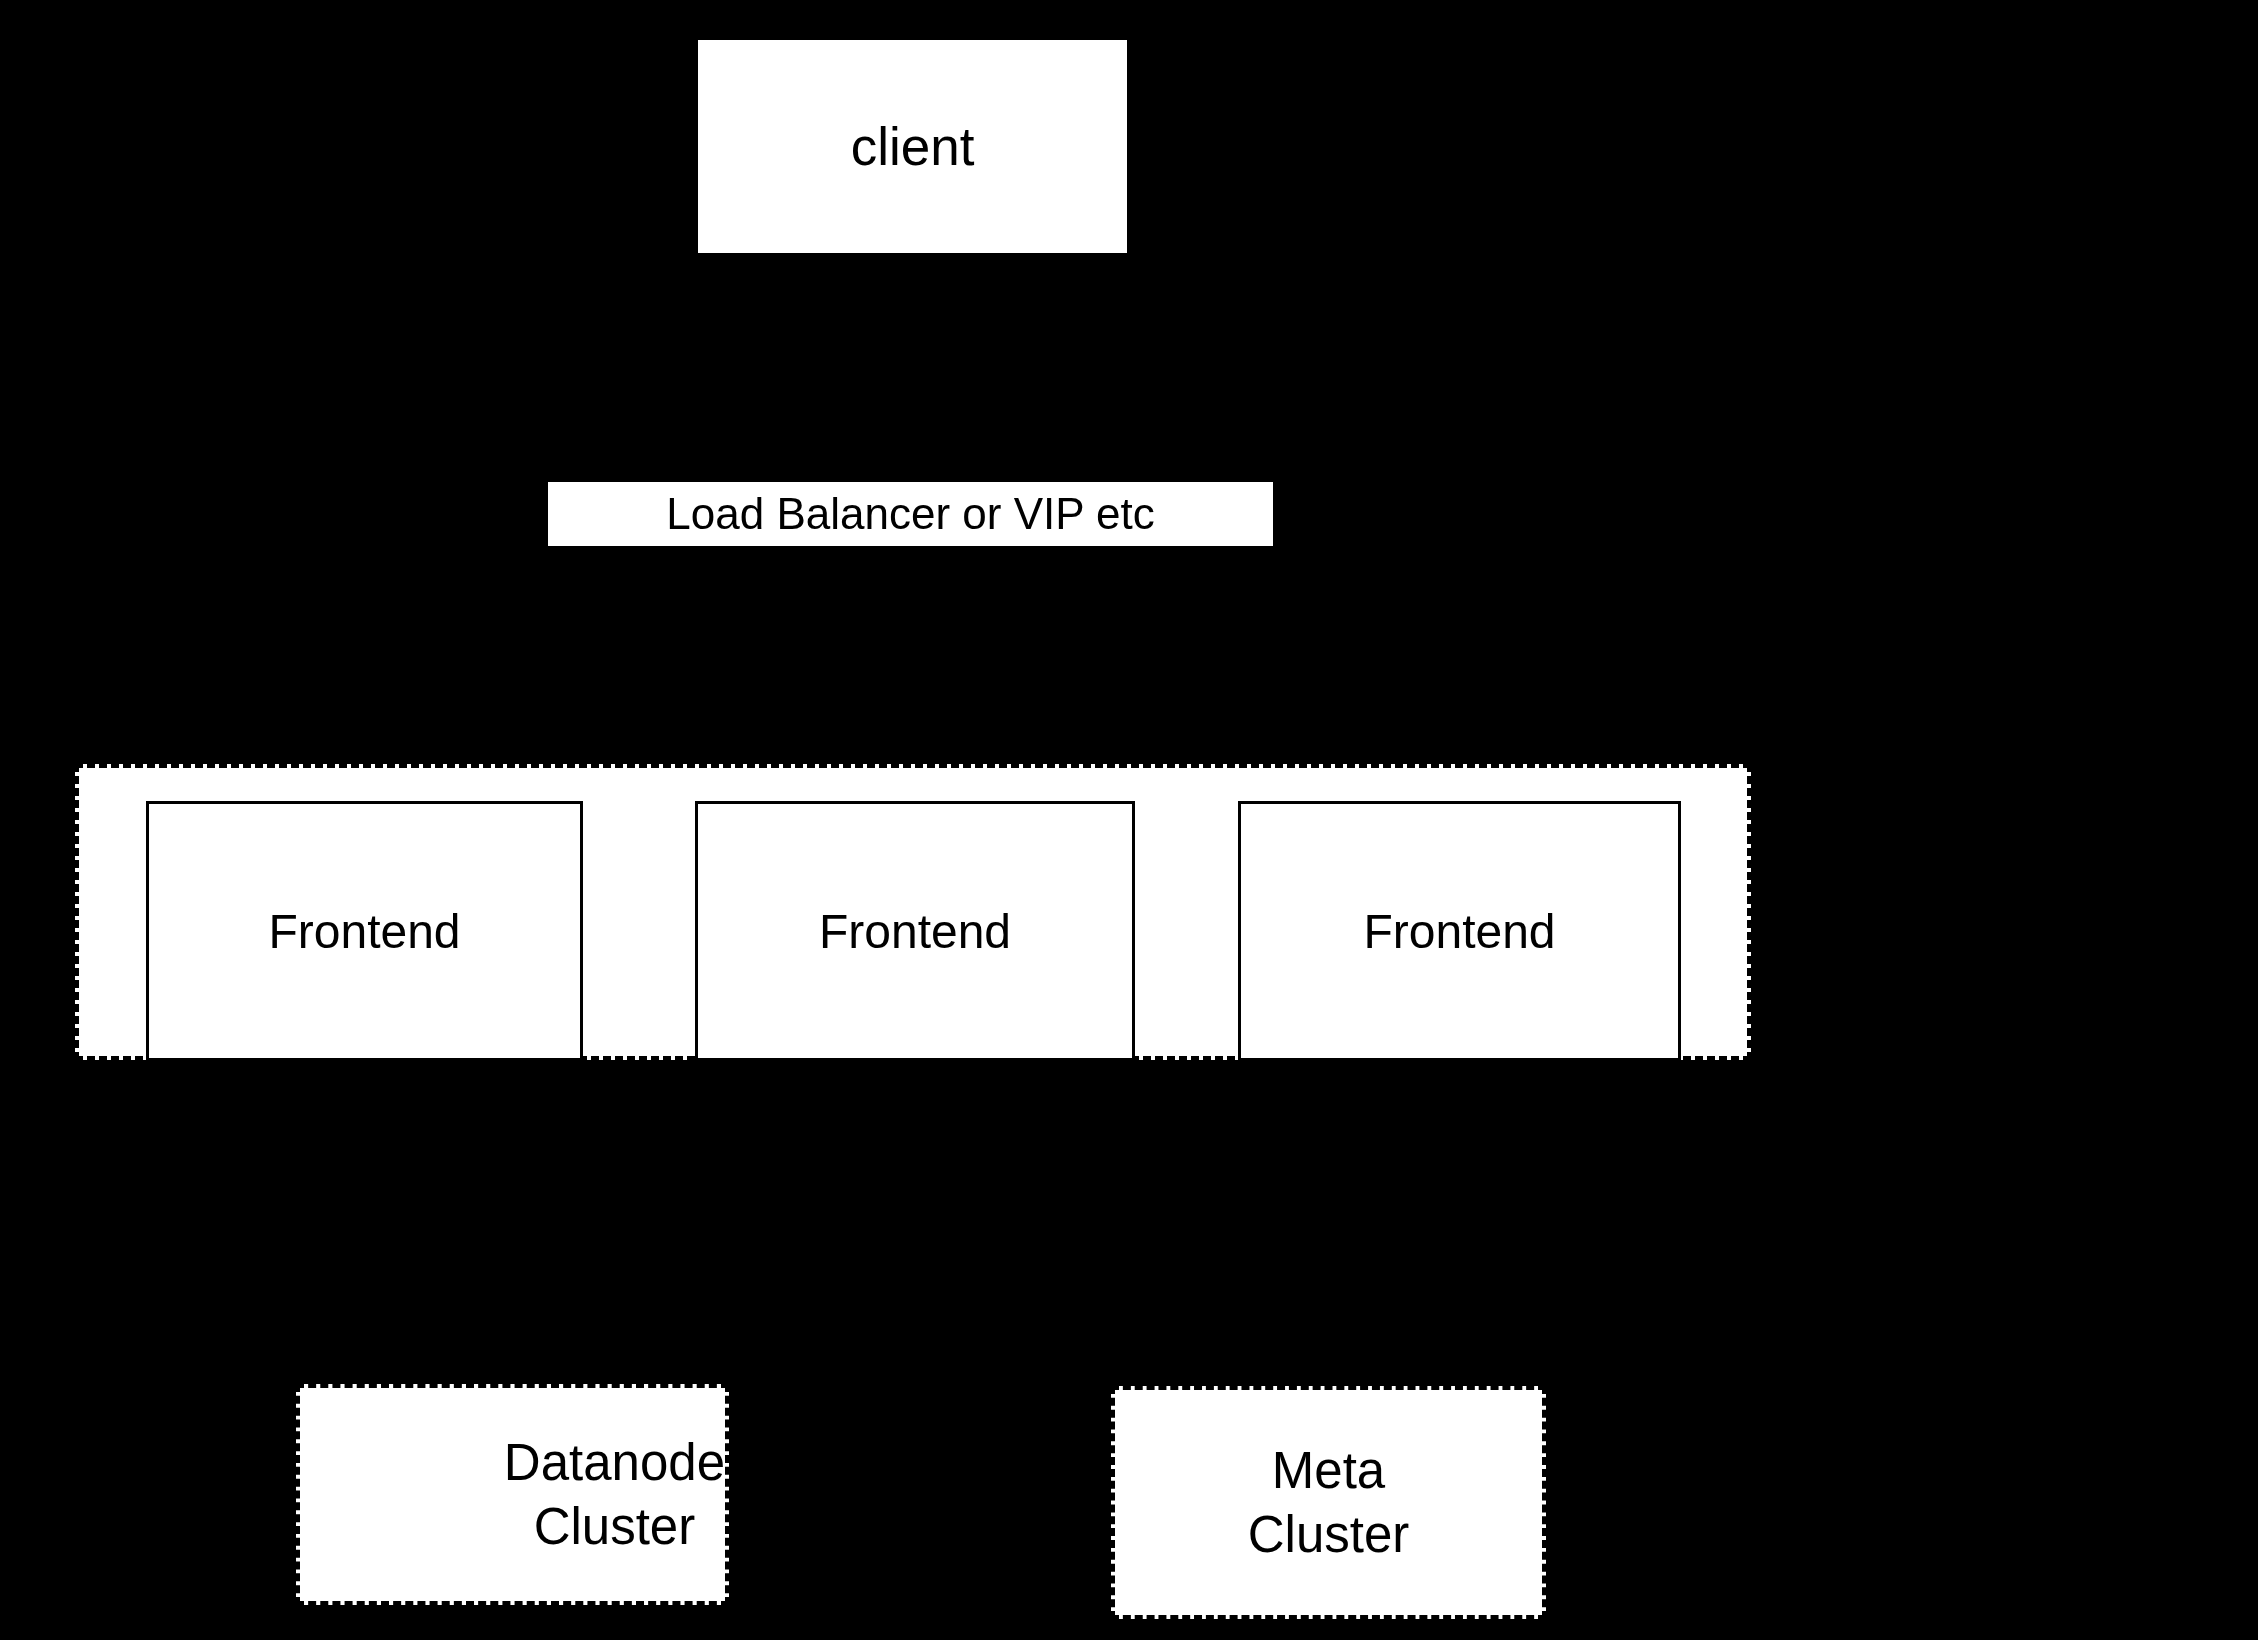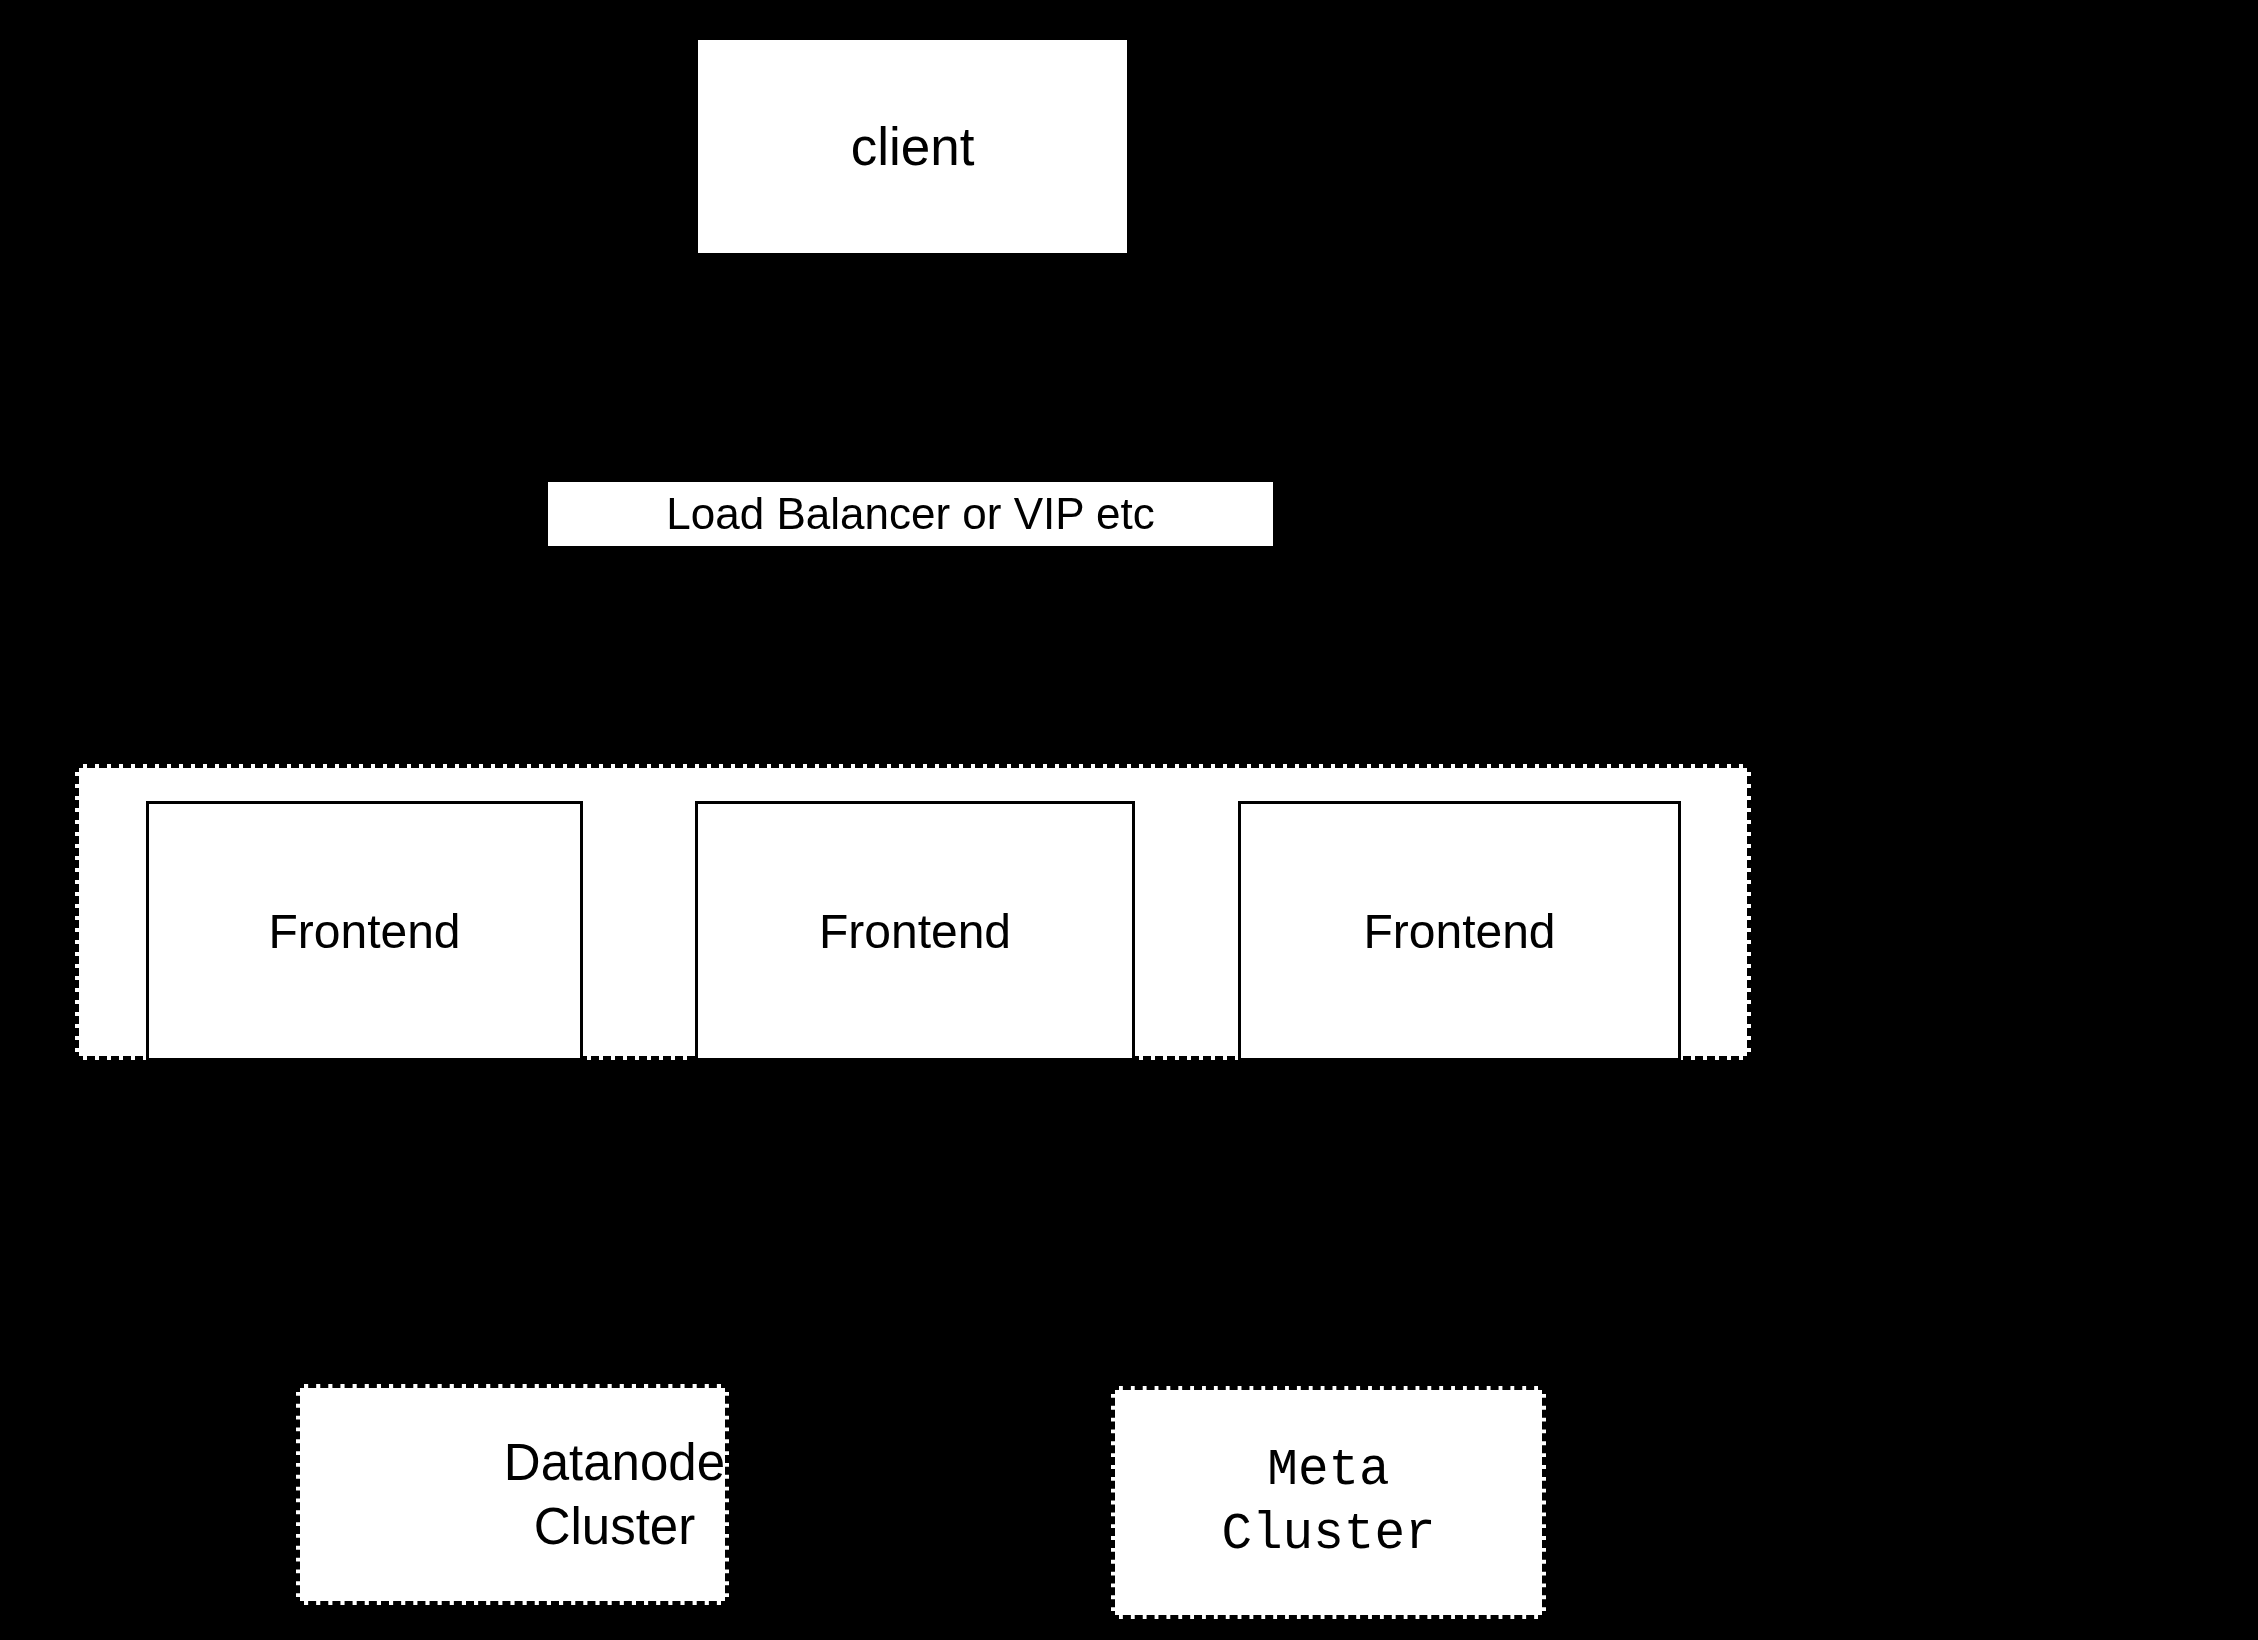--- a/index.html
+++ b/index.html
@@ -78,21 +78,20 @@
     top: 1384px;
     width: 433px;
     height: 221px;
     justify-content: flex-end;
   }
   #meta-cluster-node {
     left: 1111px;
     top: 1386px;
     width: 435px;
     height: 233px;
-    font-family: Liberation Mono, monospace;
   }
 </style>
 </head>
 <body>
 
 <div id="canvas">
 
   <div class="node" id="client-node">
     <span class="label">client</span>
   </div>

